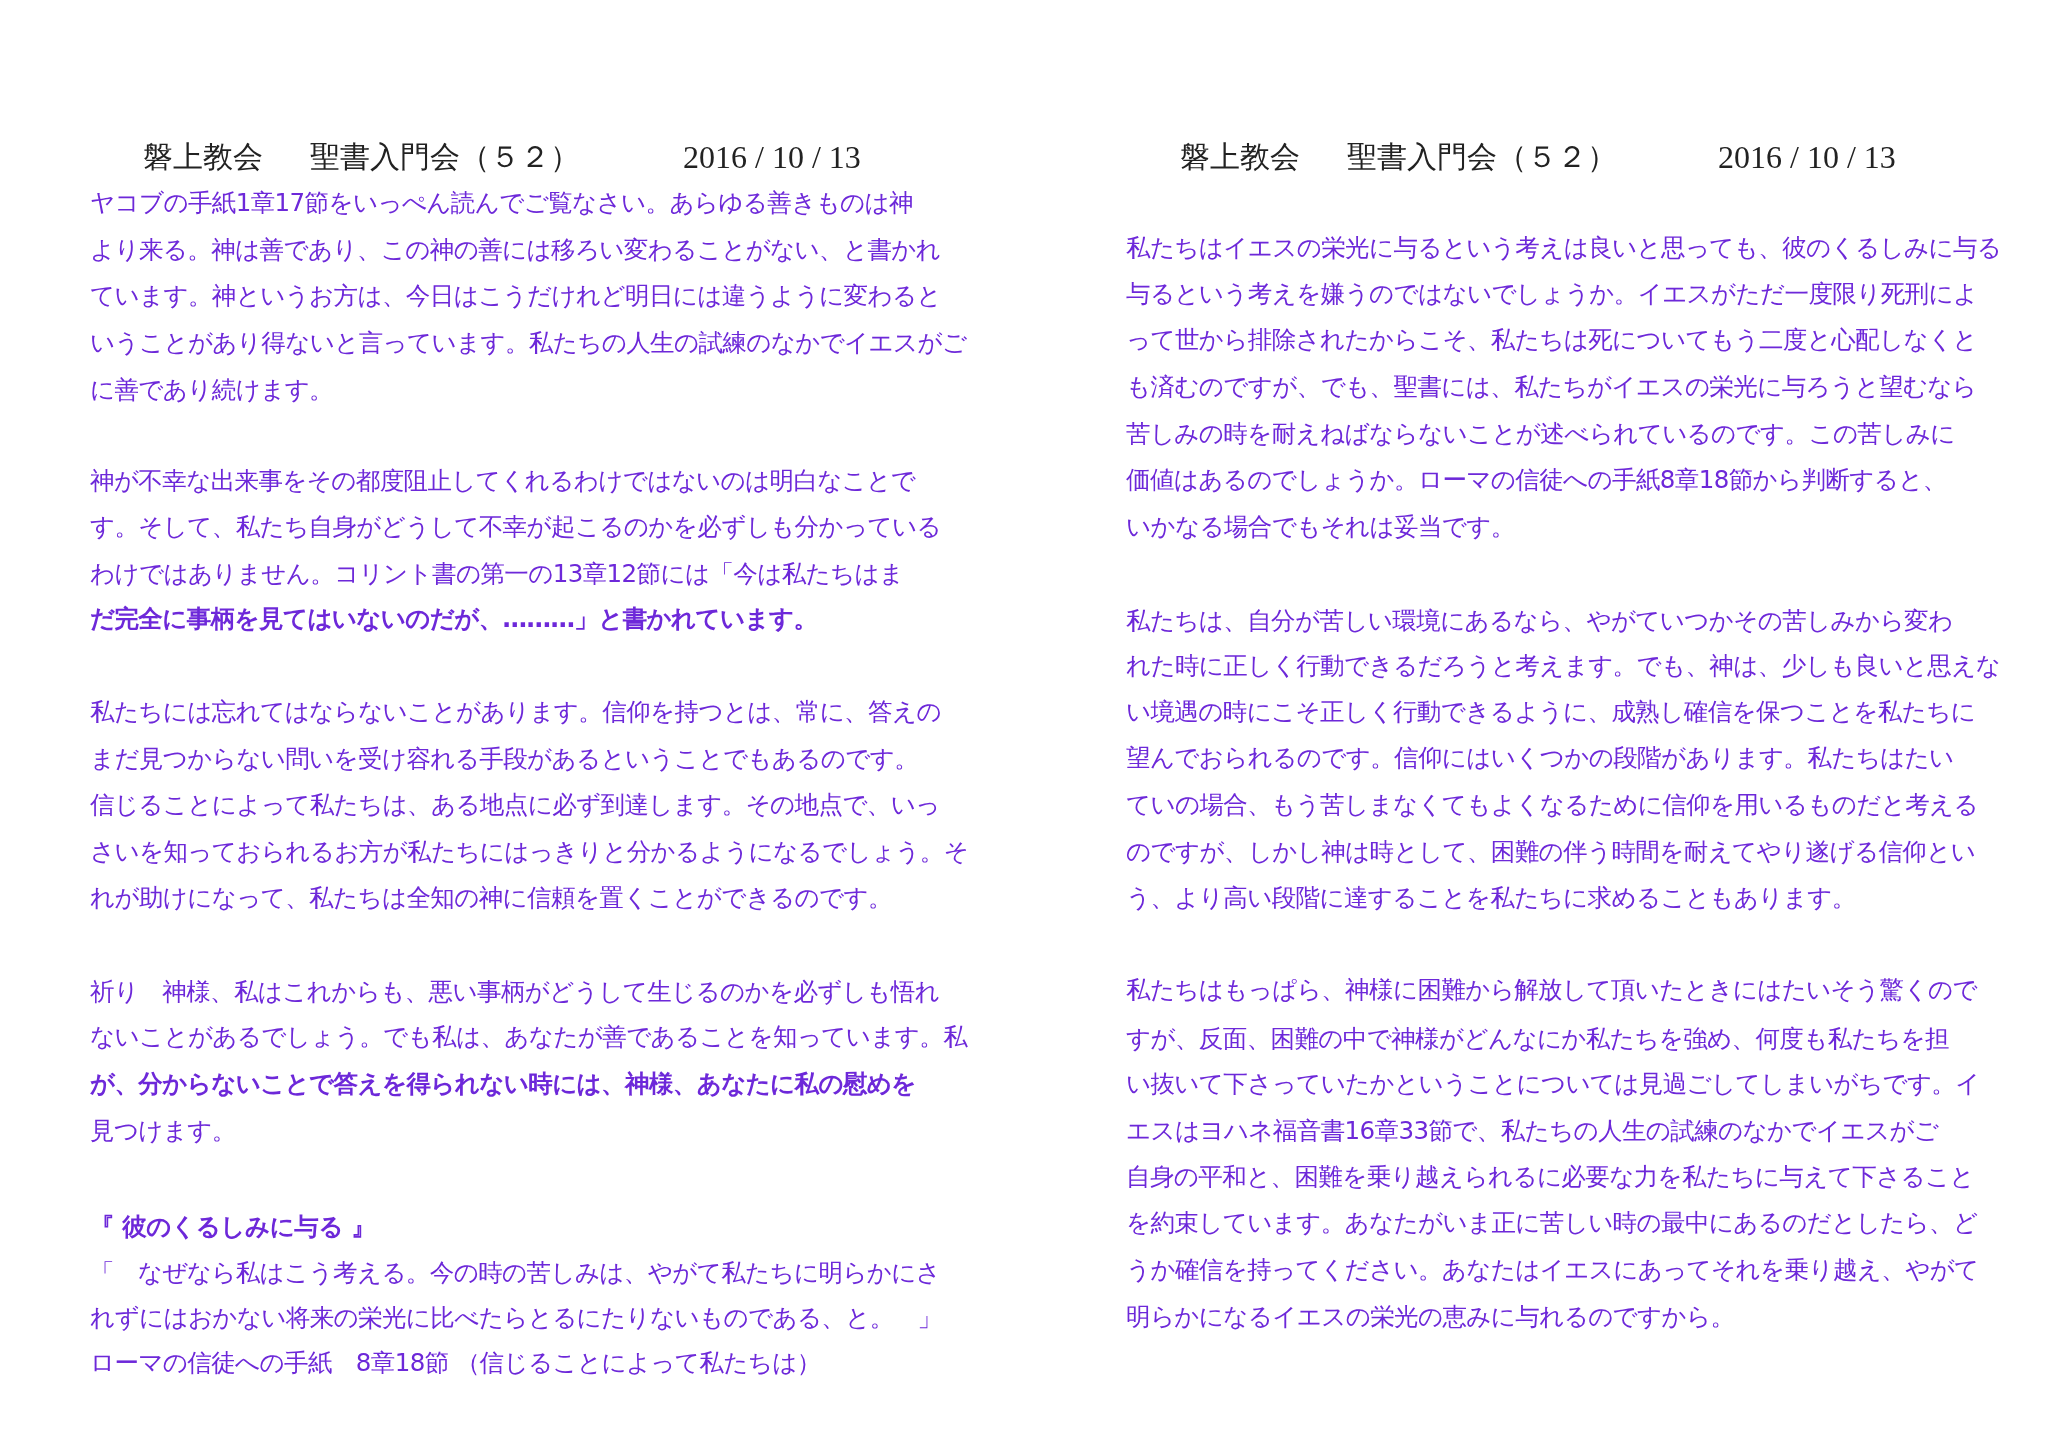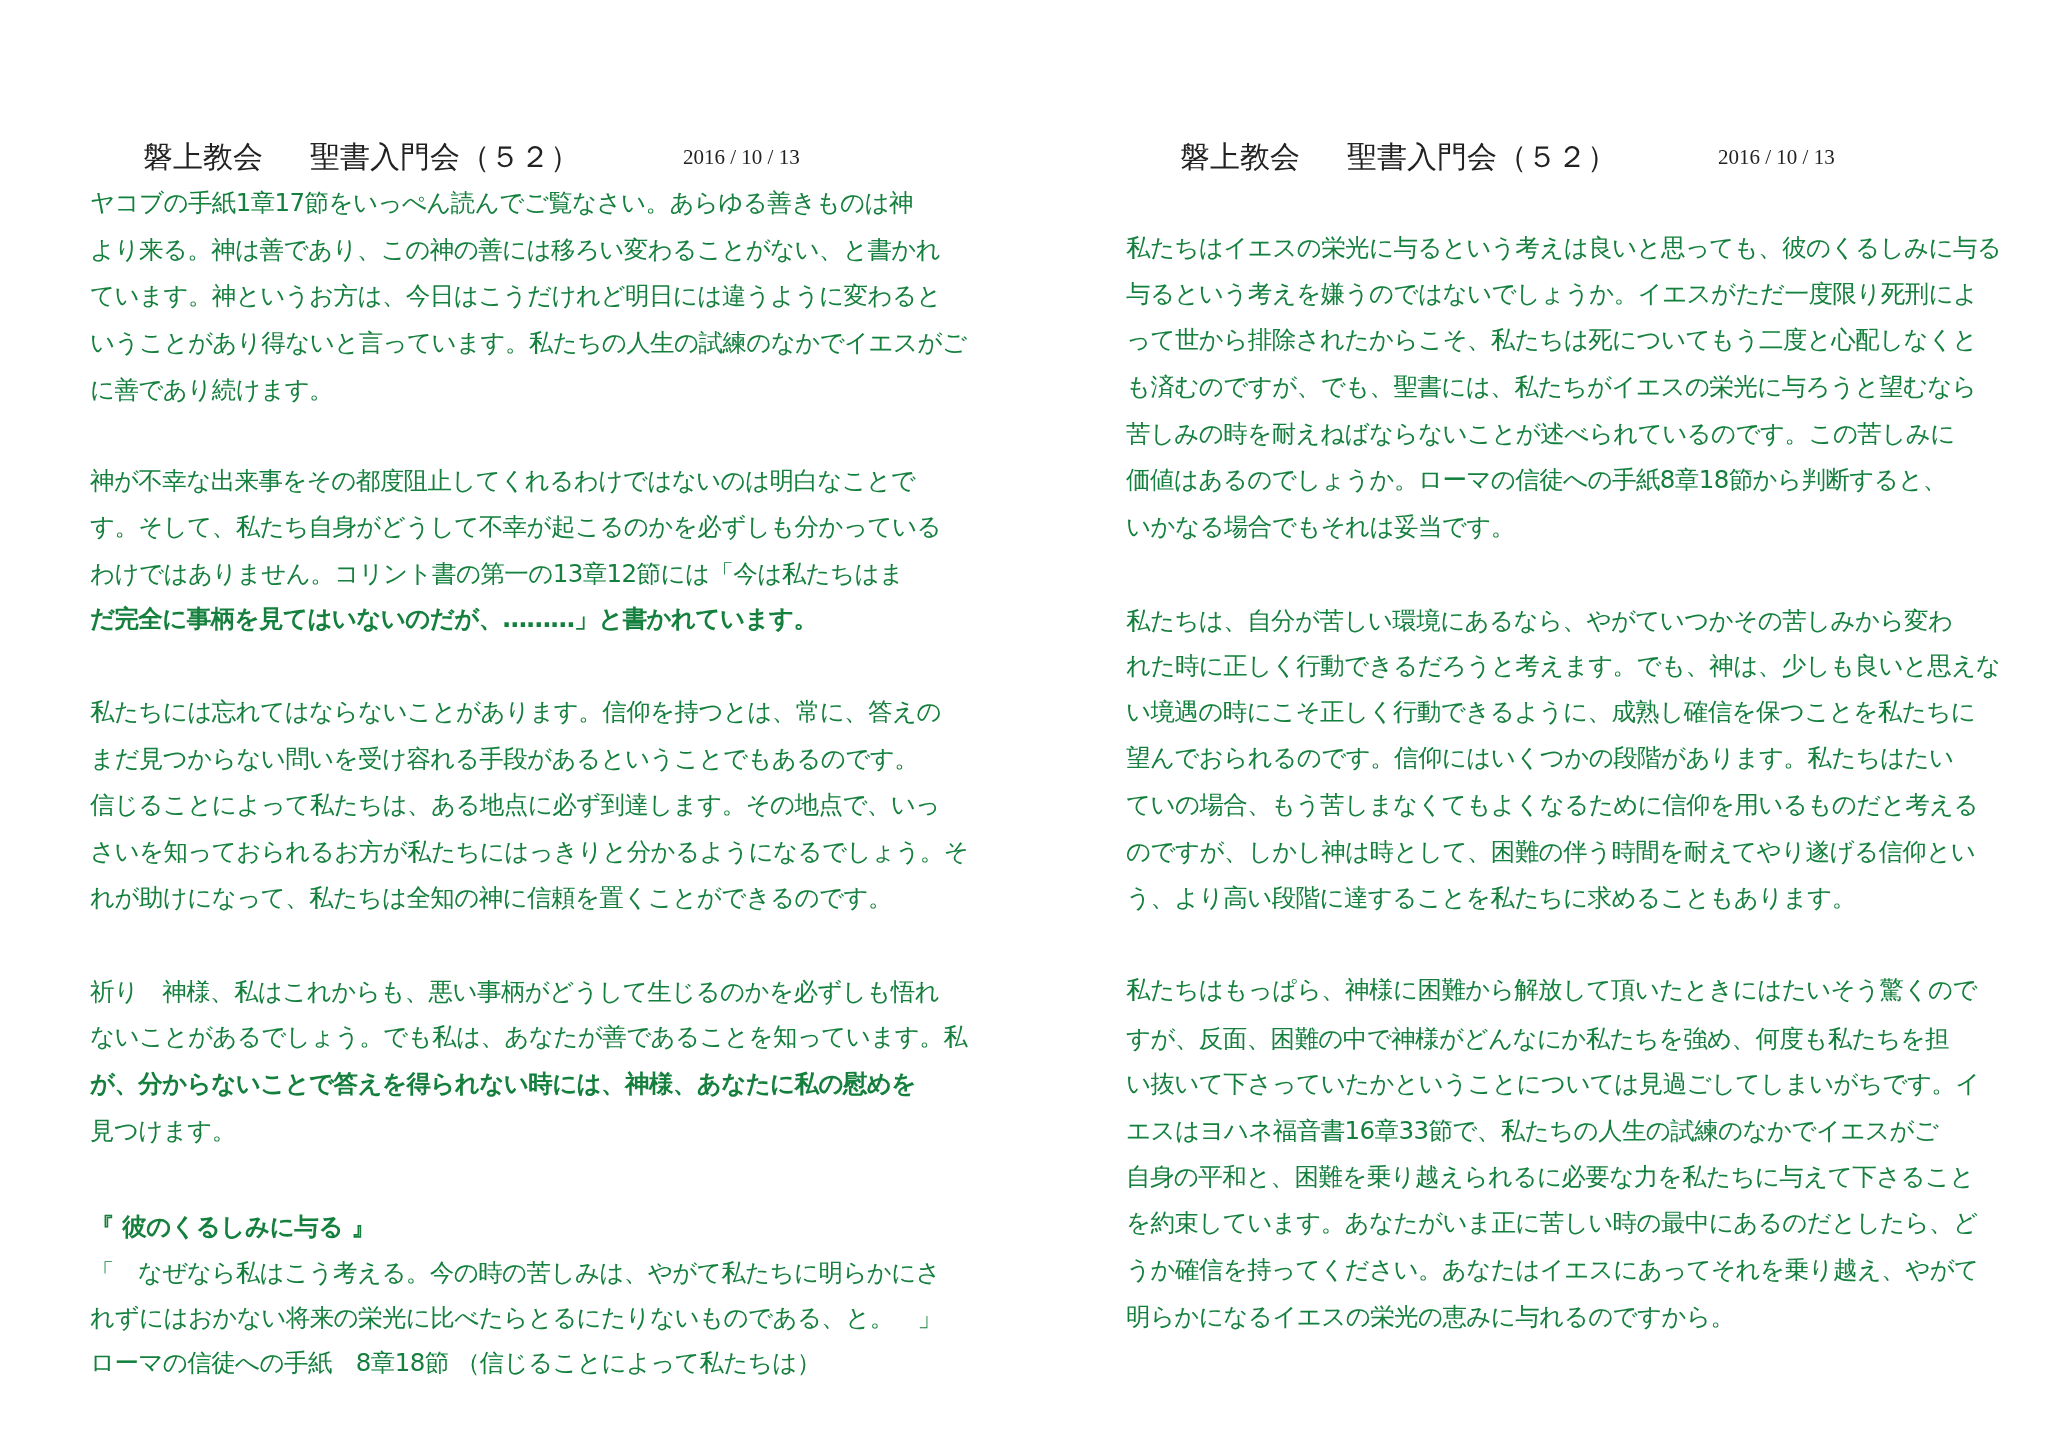--- a/index.html
+++ b/index.html
@@ -10,25 +10,25 @@
   .header {
     position: absolute; top: 121px; height: 40px;
     font-family: "DejaVu Serif", "Liberation Serif", serif;
     font-size: 30px; color: #222222; white-space: nowrap; line-height: 40px;
   }
   .header span { position: absolute; top: 0; white-space: nowrap; }
   .page-left .header { left: 0; width: 1024px; }
   .page-right .header { left: 0; width: 1024px; }
   .h-church { }
   .h-title { }
-  .h-date { font-family: "Liberation Serif", "DejaVu Serif", serif; font-size: 21px; }
+  .h-date { font-family: "Liberation Serif", "DejaVu Serif", serif; font-size: 32px; }
   .line {
     position: absolute; white-space: nowrap;
     font-family: "DejaVu Sans", "Liberation Sans", sans-serif;
-    font-size: 24.5px; color: #15803d; line-height: 34px; height: 34px;
+    font-size: 24.5px; color: #6d28d9; line-height: 34px; height: 34px;
     letter-spacing: -0.6px;
   }
   .page-left .line { left: 90px; }
   .page-right .line { left: 102px; }
   .bold { font-weight: bold; letter-spacing: -0.4px; }
 </style>
 </head>
 <body>
 
 <div class="page page-left">

